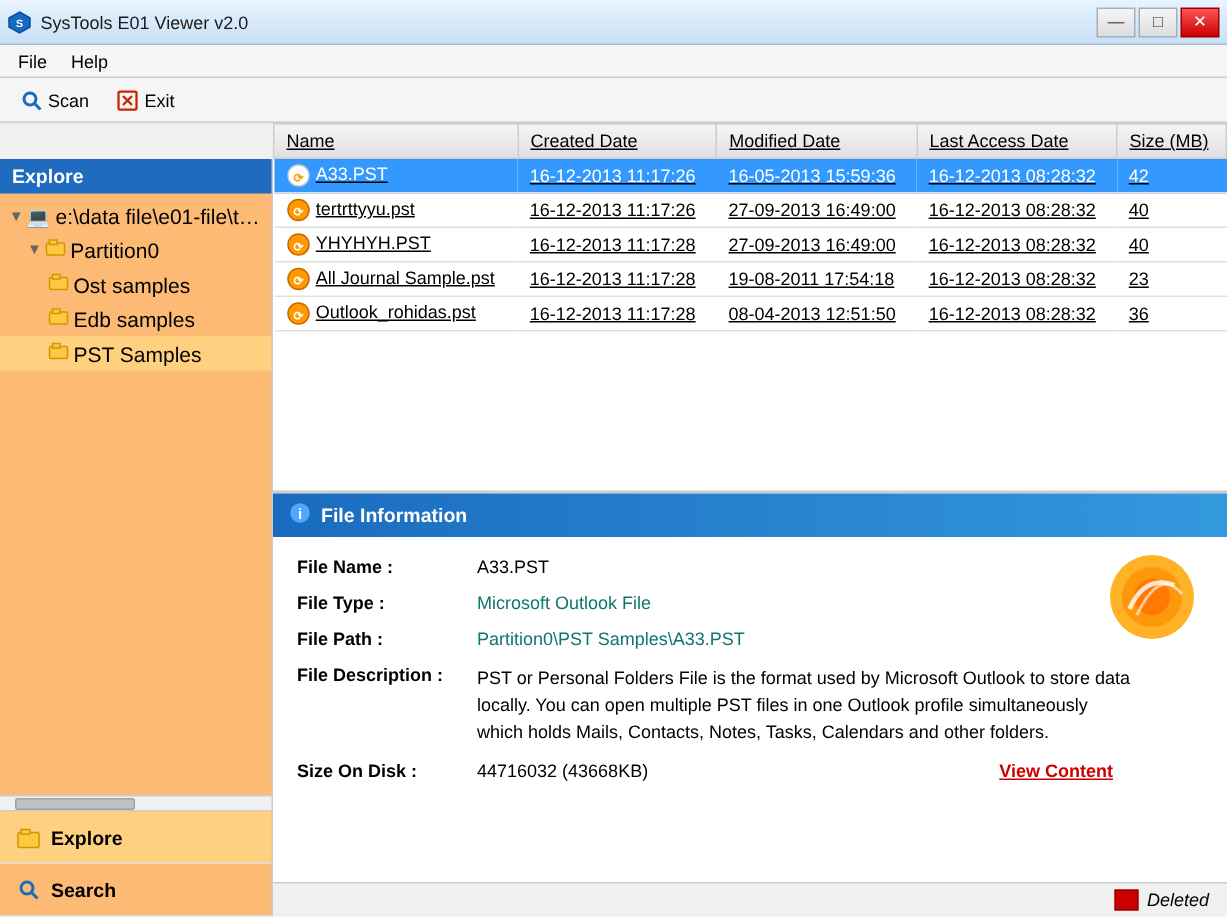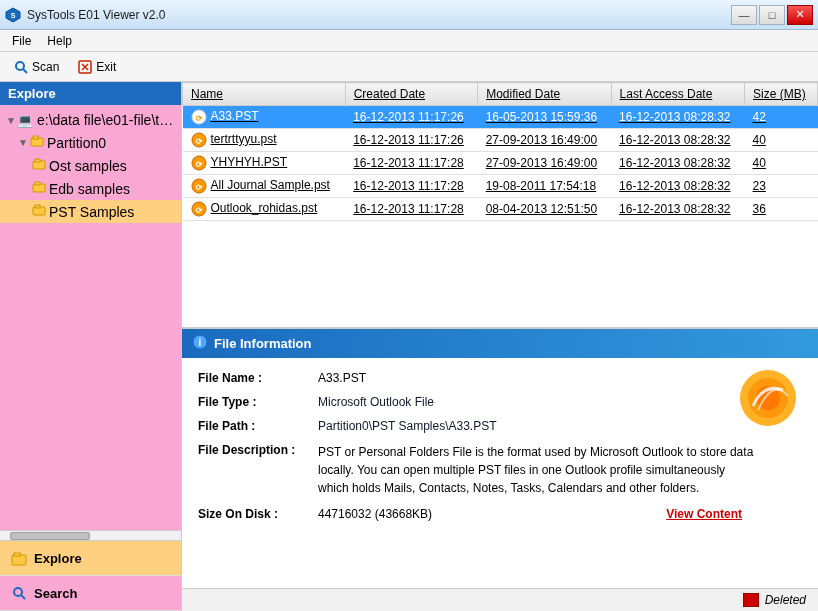--- a/index.html
+++ b/index.html
@@ -19,21 +19,21 @@
 
     
     .toolbar { height: 30px; background: #f5f5f5; border-bottom: 1px solid #ccc; display: flex; align-items: center; padding: 0 6px; gap: 4px; }
     .toolbar-btn { display: flex; align-items: center; gap: 3px; padding: 2px 6px; cursor: pointer; border: 1px solid transparent; font-size: 12px; color: #000; }
     .toolbar-icon { width: 16px; height: 16px; display: inline-flex; align-items: center; justify-content: center; }
 
     
     .main { display: flex; height: calc(611px - 82px); }
 
     
-    .sidebar { width: 182px; background: #f9a8d4; border-right: 1px solid #ccc; display: flex; flex-direction: column; }
+    .sidebar { width: 182px; background: #fdba74; border-right: 1px solid #ccc; display: flex; flex-direction: column; margin-top: 24px; }
     .sidebar-tree { flex: 1; overflow: hidden; padding: 4px 0; }
     .sidebar-header { background: #1e6bbf; color: white; padding: 4px 8px; font-weight: bold; font-size: 13px; }
     .tree-item { padding: 2px 0; cursor: pointer; white-space: nowrap; overflow: hidden; }
     .tree-item.selected { background: #ffd080; }
     .tree-row { display: flex; align-items: center; padding: 1px 4px; }
     .tree-indent { display: inline-block; }
     .tree-icon { margin-right: 3px; font-size: 13px; }
     .tree-label { font-size: 14px; color: #000; overflow: hidden; text-overflow: ellipsis; }
     .scrollbar-h { height: 10px; background: #f0f0f0; border-top: 1px solid #ccc; position: relative; }
     .scrollbar-h-thumb { position: absolute; top: 1px; left: 10px; width: 80px; height: 8px; background: #c0c0c0; border: 1px solid #a0a0a0; border-radius: 2px; }
@@ -55,21 +55,21 @@
     .file-table tbody tr.selected { background: #3399ff; color: white; }
     .file-table tbody tr.selected td { color: white; }
 
     
     .file-info { background: #fff; border-top: 1px solid #ccc; min-height: 260px; }
     .file-info-header { background: linear-gradient(to right, #1a6bbf, #3399dd); color: white; padding: 5px 10px; display: flex; align-items: center; gap: 6px; font-size: 13px; font-weight: bold; }
     .file-info-content { padding: 8px 16px; position: relative; }
     .info-row { display: flex; padding: 5px 0; align-items: flex-start; }
     .info-label { width: 120px; font-weight: bold; font-size: 12px; color: #000; flex-shrink: 0; }
     .info-value { font-size: 12px; color: #000; flex: 1; }
-    .info-value.blue { color: #0f172a; }
+    .info-value.blue { color: #0f766e; }
     .info-value.description { max-width: 440px; line-height: 1.5; }
     .outlook-logo { position: absolute; right: 20px; top: 10px; width: 60px; height: 60px; }
 
     
     .legend { display: flex; align-items: center; justify-content: flex-end; padding: 4px 12px; background: #f0f0f0; border-top: 1px solid #ccc; gap: 6px; }
     .legend-box { width: 16px; height: 14px; background: #cc0000; border: 1px solid #990000; }
     .legend-label { font-size: 12px; color: #000; font-style: italic; }
 
     .view-content-link { color: #cc0000; text-decoration: underline; cursor: pointer; font-weight: bold; }
   </style>

